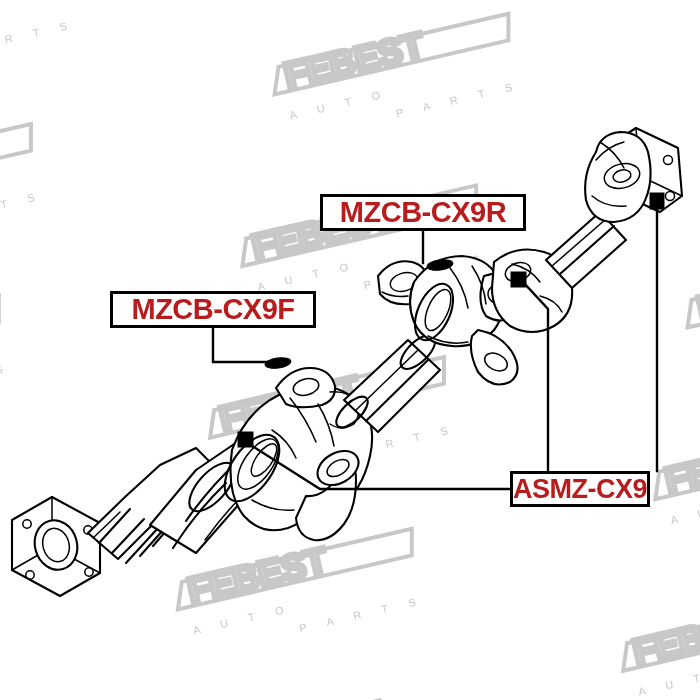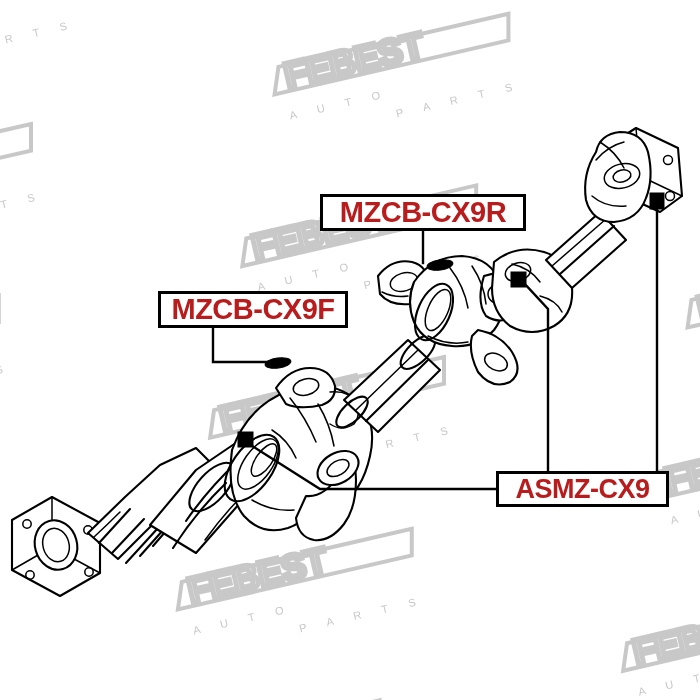--- a/index.html
+++ b/index.html
@@ -93,25 +93,25 @@
     font-weight: bold;
     color: #b91c1c;
     white-space: nowrap;
     line-height: 1;
   }
   #callout-mzcb-cx9r {
     left: 320px; top: 194px; width: 206px; height: 37px;
   }
   #callout-mzcb-cx9r .callout-label { font-size: 29px; letter-spacing: -0.5px; }
   #callout-mzcb-cx9f {
-    left: 110px; top: 291px; width: 190px; height: 37px; margin-left: 48px;
+    left: 110px; top: 291px; width: 206px; height: 37px;
   }
   #callout-mzcb-cx9f .callout-label { font-size: 29px; letter-spacing: -0.5px; }
   #callout-asmz-cx9 {
-    left: 496px; top: 471px; width: 173px; height: 36px; text-align: right;
+    left: 510px; top: 471px; width: 140px; height: 36px; text-align: right;
   }
   #callout-asmz-cx9 .callout-label { font-size: 27px; letter-spacing: -0.5px; }
 </style>
 </head>
 <body>
 
 <div id="stage">
 
   <svg id="diagram-svg" viewBox="0 0 700 700">
 

